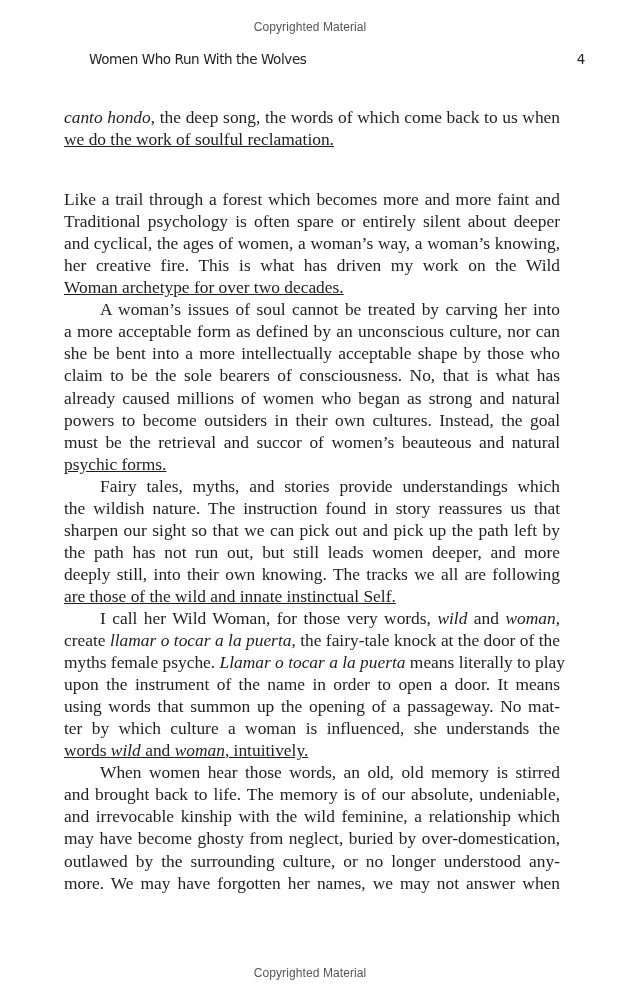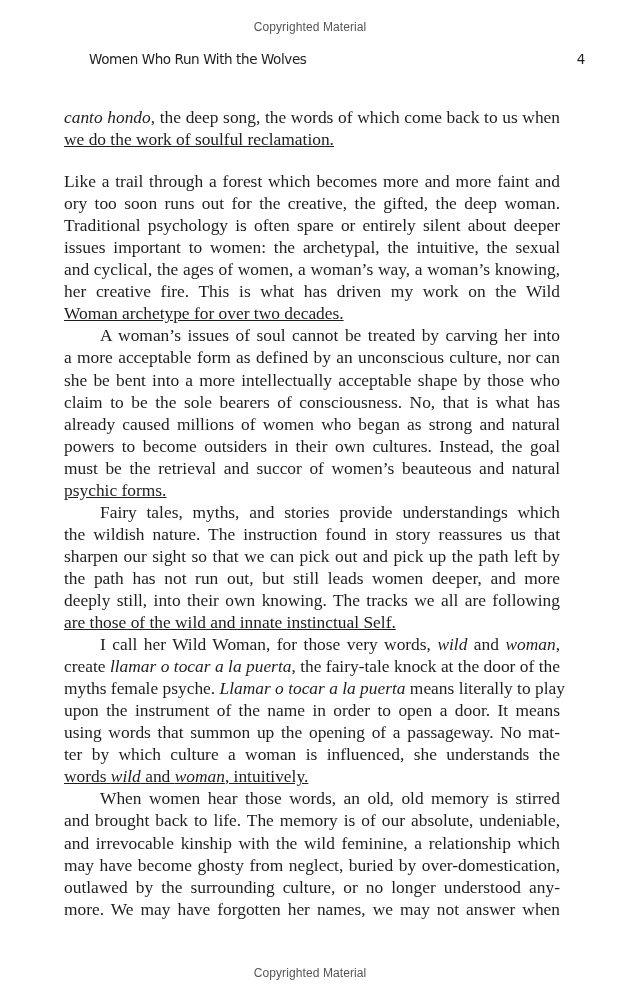--- a/index.html
+++ b/index.html
@@ -37,25 +37,23 @@
 <div class="running-head">
   <span class="title">Women Who Run With the Wolves</span>
   <span class="pageno">4</span>
 </div>
 
 <div class="body-text" id="body-text">
     <div>
       <span class="line"><span class="it">canto hondo</span><span>, the deep song, the words of which come back to us when</span></span>
       <span class="line last"><span>we do the work of soulful reclamation.</span></span>
     </div>
-    <div style="margin-top: 20px;">
+    <div style="margin-top: 38px;">
       <span class="line"><span>Like a trail through a forest which becomes more and more faint and</span></span>
-      <span class="line"><span>ory too soon runs out for the creative, the gifted, the deep woman.</span></span>
       <span class="line"><span>Traditional psychology is often spare or entirely silent about deeper</span></span>
-      <span class="line"><span>issues important to women: the archetypal, the intuitive, the sexual</span></span>
       <span class="line"><span>and cyclical, the ages of women, a woman’s way, a woman’s knowing,</span></span>
       <span class="line"><span>her creative fire. This is what has driven my work on the Wild</span></span>
       <span class="line last"><span>Woman archetype for over two decades.</span></span>
     </div>
     <div>
       <span class="line indent"><span>A woman’s issues of soul cannot be treated by carving her into</span></span>
       <span class="line"><span>a more acceptable form as defined by an unconscious culture, nor can</span></span>
       <span class="line"><span>she be bent into a more intellectually acceptable shape by those who</span></span>
       <span class="line"><span>claim to be the sole bearers of consciousness. No, that is what has</span></span>
       <span class="line"><span>already caused millions of women who began as strong and natural</span></span>

